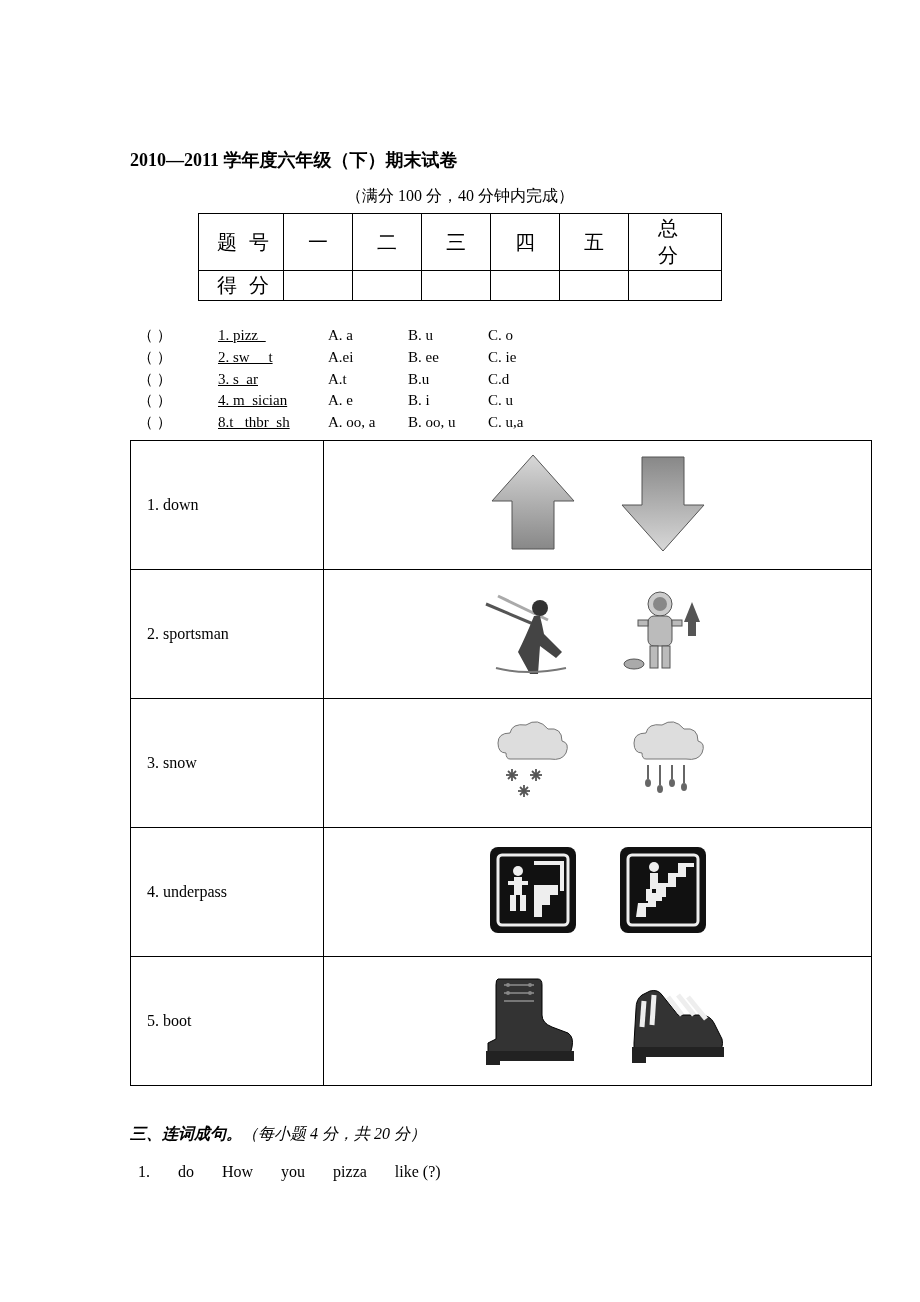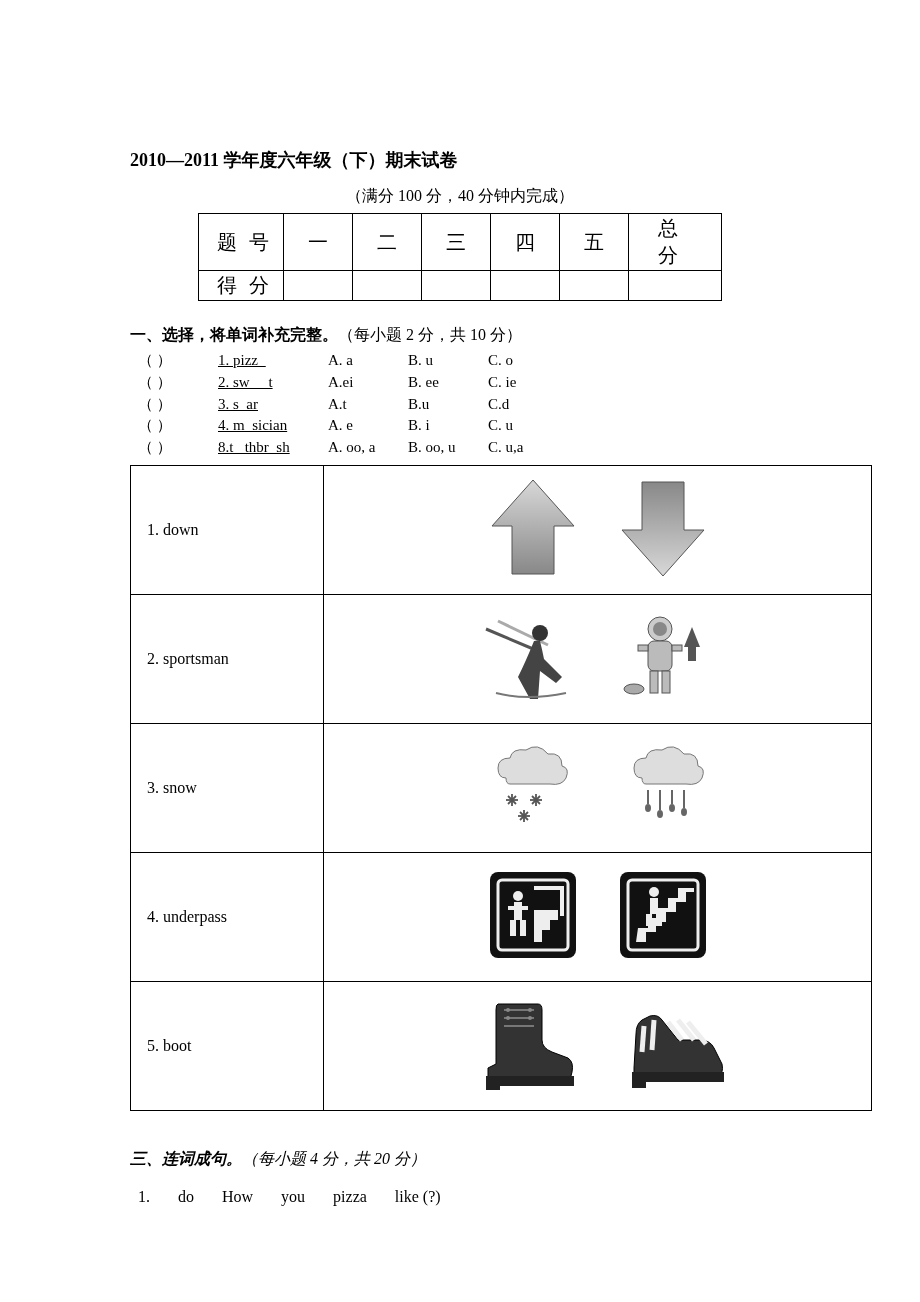--- a/index.html
+++ b/index.html
@@ -97,23 +97,20 @@
       <td class="col-n"></td>
       <td class="col-n"></td>
       <td class="col-n"></td>
       <td class="col-n"></td>
       <td class="col-n"></td>
       <td class="col-total"></td>
     </tr>
   </tbody>
     </table>
 
-  <div class="section-heading">
-    <span class="bold">一、选择，将单词补充完整。</span><span>（每小题 2 分，共 10 分）</span>
-  </div>
   <div class="q1-list">
     <div class="q1-row">
       <div class="q1-paren">（    ）</div>
       <div class="q1-word">1. pizz_</div>
       <div class="q1-opt">A. a</div>
       <div class="q1-opt">B. u</div>
       <div class="q1-opt">C. o</div>
     </div>
     <div class="q1-row">
       <div class="q1-paren">（    ）</div>

